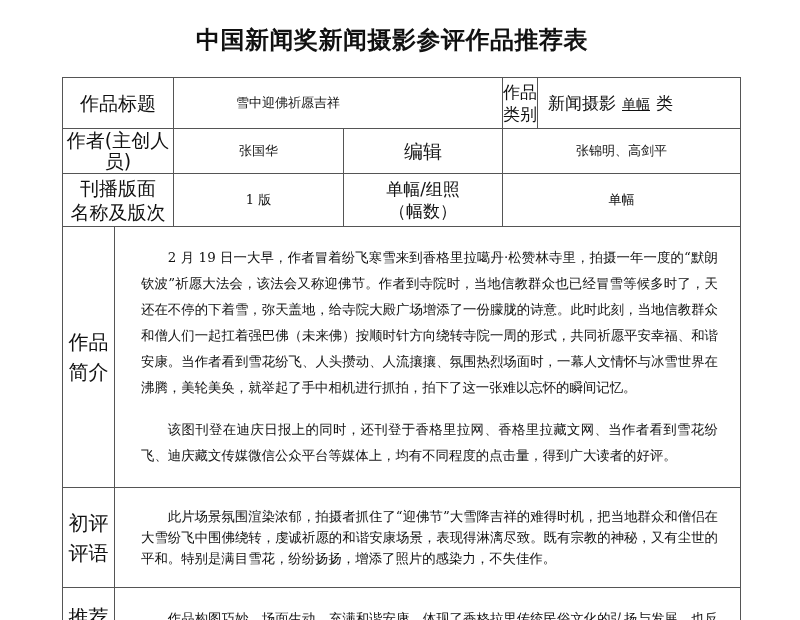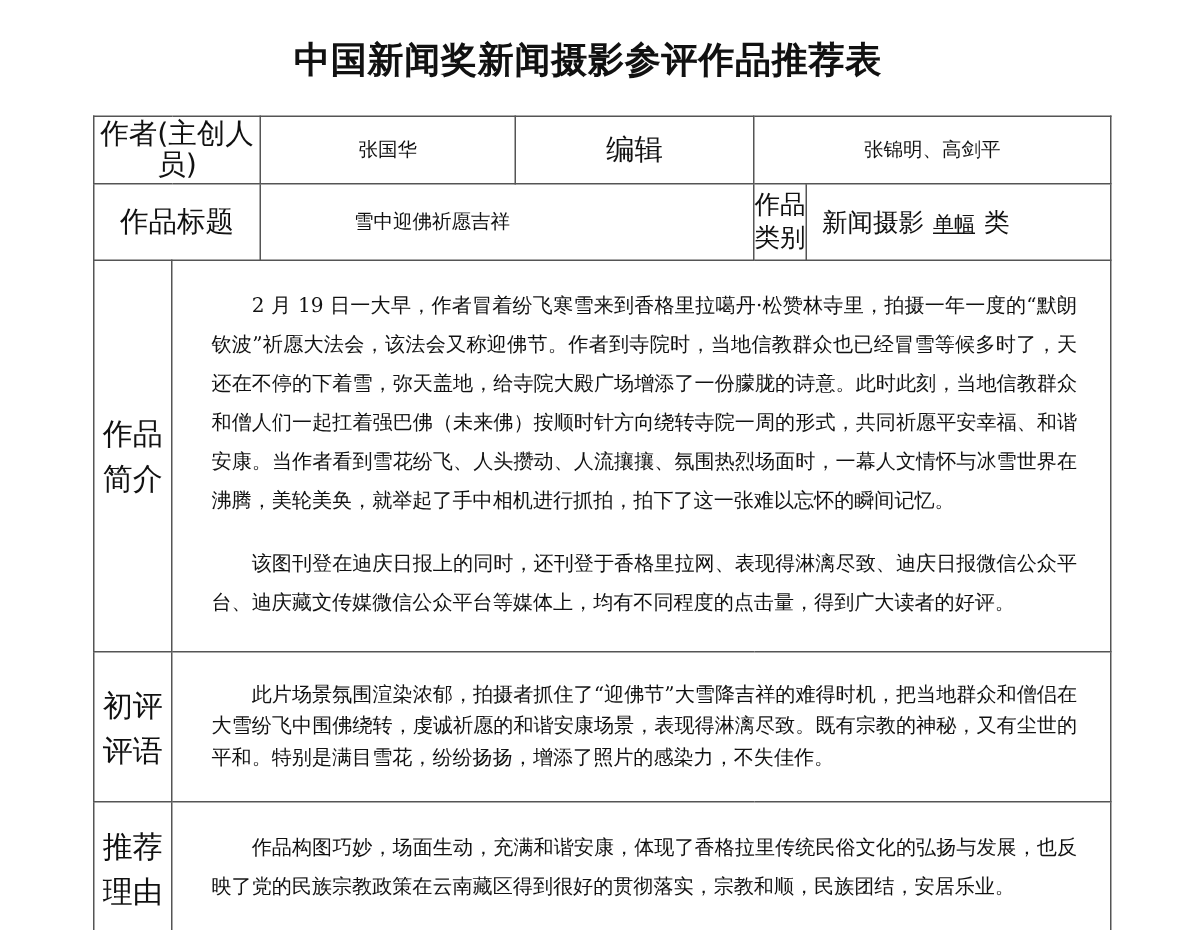--- a/index.html
+++ b/index.html
@@ -26,48 +26,60 @@
 <table class="form">
   <colgroup>
     <col style="width:52px">
       <col style="width:59px">
       <col style="width:170px">
       <col style="width:159px">
       <col style="width:35px">
       <col style="width:203px">
   </colgroup>
   <tbody>
-      <tr style="height:45px">
-    <td colspan="2" class="lbl" style="line-height:21px">
-      <div>作者(主创人</div>
-      <div>员)</div>
-    </td>
-    <td class="val">张国华</td>
-    <td class="lbl">编辑</td>
-    <td colspan="2" class="val">张锦明、高剑平</td>
-  </tr>
-  <tr style="height:51px">
+      <tr style="height:51px">
     <td colspan="2" class="lbl">作品标题</td>
     <td colspan="2" class="val" style="text-align:left;padding-left:62px;">雪中迎佛祈愿吉祥</td>
     <td class="lbl-sm">
       <div>作品</div>
       <div>类别</div>
     </td>
     <td class="cat">
       <span>新闻摄影</span><u>单幅</u><span>类</span>
     </td>
   </tr>
+  <tr style="height:45px">
+    <td colspan="2" class="lbl" style="line-height:21px">
+      <div>作者(主创人</div>
+      <div>员)</div>
+    </td>
+    <td class="val">张国华</td>
+    <td class="lbl">编辑</td>
+    <td colspan="2" class="val">张锦明、高剑平</td>
+  </tr>
+  <tr style="height:53px">
+    <td colspan="2" class="lbl">
+      <div>刊播版面</div>
+      <div>名称及版次</div>
+    </td>
+    <td class="val">1 版</td>
+    <td class="lbl-sm">
+      <div>单幅/组照</div>
+      <div>（幅数）</div>
+    </td>
+    <td colspan="2" class="val">单幅</td>
+  </tr>
   <tr style="height:195px">
     <td class="side">
       <div>作品</div>
       <div>简介</div>
     </td>
     <td colspan="5" class="para">
       <p>2 月 19 日一大早，作者冒着纷飞寒雪来到香格里拉噶丹·松赞林寺里，拍摄一年一度的“默朗钦波”祈愿大法会，该法会又称迎佛节。作者到寺院时，当地信教群众也已经冒雪等候多时了，天还在不停的下着雪，弥天盖地，给寺院大殿广场增添了一份朦胧的诗意。此时此刻，当地信教群众和僧人们一起扛着强巴佛（未来佛）按顺时针方向绕转寺院一周的形式，共同祈愿平安幸福、和谐安康。当作者看到雪花纷飞、人头攒动、人流攘攘、氛围热烈场面时，一幕人文情怀与冰雪世界在沸腾，美轮美奂，就举起了手中相机进行抓拍，拍下了这一张难以忘怀的瞬间记忆。</p>
-      <p>该图刊登在迪庆日报上的同时，还刊登于香格里拉网、表现得淋漓尽致、迪庆日报微信公众平台、迪庆藏文传媒微信公众平台等媒体上，均有不同程度的点击量，得到广大读者的好评。</p>
+      <p>该图刊登在迪庆日报上的同时，还刊登于香格里拉网、香格里拉藏文网、当作者看到雪花纷飞、迪庆藏文传媒微信公众平台等媒体上，均有不同程度的点击量，得到广大读者的好评。</p>
     </td>
   </tr>
   <tr style="height:66px">
     <td class="side">
       <div>初评</div>
       <div>评语</div>
     </td>
     <td colspan="5" class="para" style="line-height:21px">
       <p>此片场景氛围渲染浓郁，拍摄者抓住了“迎佛节”大雪降吉祥的难得时机，把当地群众和僧侣在大雪纷飞中围佛绕转，虔诚祈愿的和谐安康场景，表现得淋漓尽致。既有宗教的神秘，又有尘世的平和。特别是满目雪花，纷纷扬扬，增添了照片的感染力，不失佳作。</p>
     </td>

